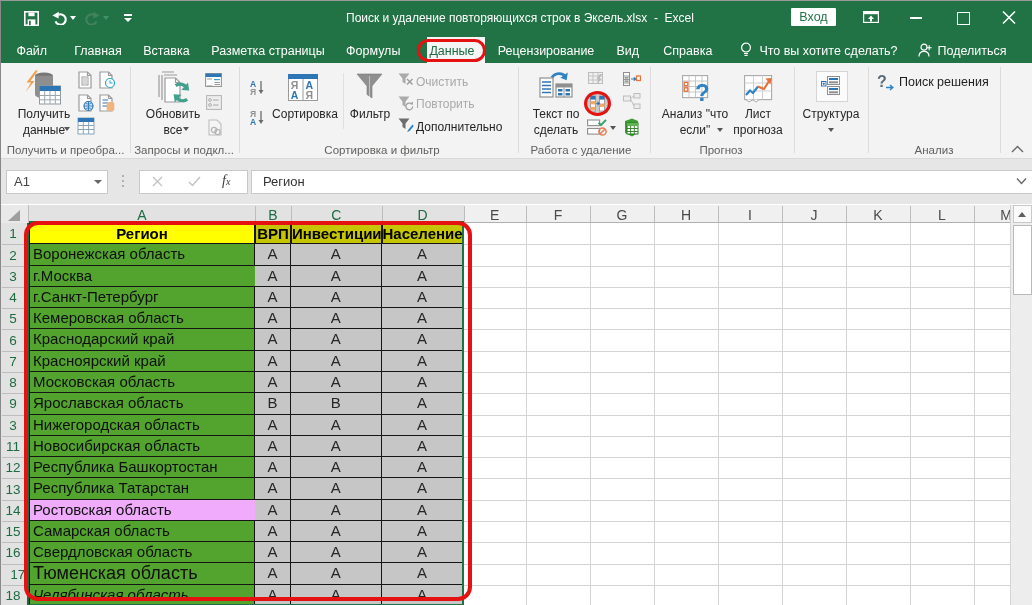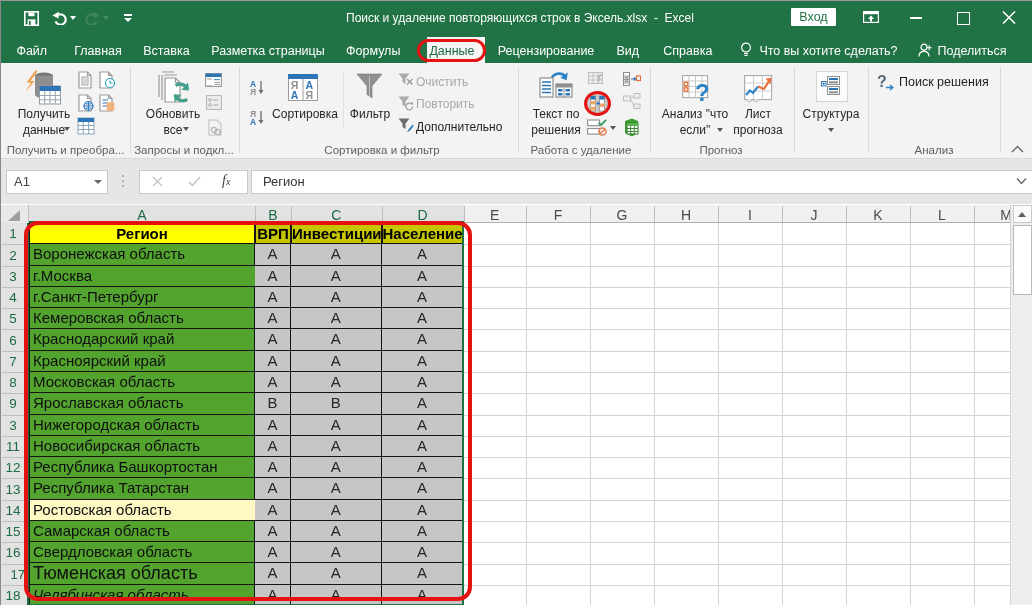--- a/index.html
+++ b/index.html
@@ -205,21 +205,21 @@
 <path d="M3 10 L12 10 M3 13.5 L12 13.5 M3 17 L12 17 M3 20.5 L12 20.5" stroke="#2e75b6" stroke-width="1.4"></path>
 <rect x="17" y="12" width="16" height="13" fill="#fff" stroke="#8f8f8f" stroke-width="1.2"></rect>
 <rect x="17" y="12" width="16" height="3.5" fill="#8f8f8f"></rect>
 <path d="M25 15.5 L25 25" stroke="#8f8f8f" stroke-width="1"></path>
 <rect x="19" y="17" width="4.5" height="2.5" fill="#2e75b6"></rect>
       <rect x="26.5" y="17" width="4.5" height="2.5" fill="#2e75b6"></rect>
 <rect x="19" y="21" width="4.5" height="2.5" fill="#2e75b6"></rect>
       <rect x="26.5" y="21" width="4.5" height="2.5" fill="#2e75b6"></rect>
 </svg>
 <div class="tt" style="left:495px;top:106px;width:120px;text-align:center;font-size:12px;color:#262626;">Текст по</div>
-    <div class="tt" style="left:495px;top:121.5px;width:120px;text-align:center;font-size:12px;color:#262626;">решения</div>
+    <div class="tt" style="left:495px;top:121.5px;width:120px;text-align:center;font-size:12px;color:#262626;">сделать</div>
 <svg class="abs" style="left:587px;top:71px;" width="17" height="13" viewBox="0 0 17 13">
 <rect x="0.5" y="0.5" width="14" height="11" fill="#f0f0f0" stroke="#bdbdbd" stroke-width="1"></rect>
 <path d="M0.5 4 L14.5 4 M0.5 8 L14.5 8 M5 0.5 L5 12 M10 0.5 L10 12" stroke="#bdbdbd" stroke-width="0.9"></path>
 <path d="M12 2 L8.5 7 L10.5 7 L9 12.5 L13.5 6.5 L11.5 6.5 L14 2 Z" fill="#b9b9b9"></path>
 </svg>
 <svg class="abs" style="left:586px;top:92px;" width="21" height="21" viewBox="0 0 21 21">
 <rect x="0.5" y="0.5" width="20" height="20" rx="3" fill="#c9c9c9" stroke="#b0b0b0" stroke-width="0.8"></rect>
 <rect x="3.5" y="3" width="5" height="15" fill="#fff" stroke="#8f8f8f" stroke-width="0.8"></rect>
 <rect x="3.5" y="3" width="5" height="3.6" fill="#2e75b6"></rect>
 <rect x="3.5" y="8" width="5" height="3.4" fill="#f0a868"></rect>
@@ -453,21 +453,21 @@
 <div class="abs" style="left:262px;top:212.80px;width:90.5px;height:21.28px;background:#c6c6c6;border:1px solid #151515;border-top:none;border-left:none;box-sizing:border-box;text-align:center;font-size:15px;color:#262626;line-height:20.3px;">А</div>
 <div class="abs" style="left:352.5px;top:212.80px;width:82.0px;height:21.28px;background:#c6c6c6;border:1px solid #151515;border-top:none;border-left:none;box-sizing:border-box;text-align:center;font-size:15px;color:#262626;line-height:20.3px;">А</div>
 <div class="abs" style="left:0;top:234.08px;width:226px;height:21.28px;background:#52a42e;border:1px solid #151515;border-top:none;box-sizing:border-box;font-size:15px;color:#0f0f0f;line-height:20.3px;padding-left:3px;white-space:nowrap;overflow:hidden;">Республика Башкортостан</div>
 <div class="abs" style="left:226px;top:234.08px;width:36px;height:21.28px;background:#c6c6c6;border:1px solid #151515;border-top:none;border-left:none;box-sizing:border-box;text-align:center;font-size:15px;color:#262626;line-height:20.3px;">А</div>
 <div class="abs" style="left:262px;top:234.08px;width:90.5px;height:21.28px;background:#c6c6c6;border:1px solid #151515;border-top:none;border-left:none;box-sizing:border-box;text-align:center;font-size:15px;color:#262626;line-height:20.3px;">А</div>
 <div class="abs" style="left:352.5px;top:234.08px;width:82.0px;height:21.28px;background:#c6c6c6;border:1px solid #151515;border-top:none;border-left:none;box-sizing:border-box;text-align:center;font-size:15px;color:#262626;line-height:20.3px;">А</div>
 <div class="abs" style="left:0;top:255.36px;width:226px;height:21.28px;background:#52a42e;border:1px solid #151515;border-top:none;box-sizing:border-box;font-size:15px;color:#0f0f0f;line-height:20.3px;padding-left:3px;white-space:nowrap;overflow:hidden;">Республика Татарстан</div>
 <div class="abs" style="left:226px;top:255.36px;width:36px;height:21.28px;background:#c6c6c6;border:1px solid #151515;border-top:none;border-left:none;box-sizing:border-box;text-align:center;font-size:15px;color:#262626;line-height:20.3px;">А</div>
 <div class="abs" style="left:262px;top:255.36px;width:90.5px;height:21.28px;background:#c6c6c6;border:1px solid #151515;border-top:none;border-left:none;box-sizing:border-box;text-align:center;font-size:15px;color:#262626;line-height:20.3px;">А</div>
 <div class="abs" style="left:352.5px;top:255.36px;width:82.0px;height:21.28px;background:#c6c6c6;border:1px solid #151515;border-top:none;border-left:none;box-sizing:border-box;text-align:center;font-size:15px;color:#262626;line-height:20.3px;">А</div>
-<div class="abs" style="left:0;top:276.64px;width:252px;height:21.28px;background:#fef9c3;border:1px solid #151515;border-top:none;box-sizing:border-box;font-size:15px;color:#0f0f0f;line-height:20.3px;padding-left:3px;white-space:nowrap;overflow:hidden;">Ростовская область</div>
+<div class="abs" style="left:0;top:276.64px;width:252px;height:21.28px;background:#f0abfc;border:1px solid #151515;border-top:none;box-sizing:border-box;font-size:15px;color:#0f0f0f;line-height:20.3px;padding-left:3px;white-space:nowrap;overflow:hidden;">Ростовская область</div>
 <div class="abs" style="left:226px;top:276.64px;width:36px;height:21.28px;background:#c6c6c6;border:1px solid #151515;border-top:none;border-left:none;box-sizing:border-box;text-align:center;font-size:15px;color:#262626;line-height:20.3px;">А</div>
 <div class="abs" style="left:262px;top:276.64px;width:90.5px;height:21.28px;background:#c6c6c6;border:1px solid #151515;border-top:none;border-left:none;box-sizing:border-box;text-align:center;font-size:15px;color:#262626;line-height:20.3px;">А</div>
 <div class="abs" style="left:352.5px;top:276.64px;width:82.0px;height:21.28px;background:#c6c6c6;border:1px solid #151515;border-top:none;border-left:none;box-sizing:border-box;text-align:center;font-size:15px;color:#262626;line-height:20.3px;">А</div>
 <div class="abs" style="left:0;top:297.92px;width:226px;height:21.28px;background:#52a42e;border:1px solid #151515;border-top:none;box-sizing:border-box;font-size:15px;color:#0f0f0f;line-height:20.3px;padding-left:3px;white-space:nowrap;overflow:hidden;">Самарская область</div>
 <div class="abs" style="left:226px;top:297.92px;width:36px;height:21.28px;background:#c6c6c6;border:1px solid #151515;border-top:none;border-left:none;box-sizing:border-box;text-align:center;font-size:15px;color:#262626;line-height:20.3px;">А</div>
 <div class="abs" style="left:262px;top:297.92px;width:90.5px;height:21.28px;background:#c6c6c6;border:1px solid #151515;border-top:none;border-left:none;box-sizing:border-box;text-align:center;font-size:15px;color:#262626;line-height:20.3px;">А</div>
 <div class="abs" style="left:352.5px;top:297.92px;width:82.0px;height:21.28px;background:#c6c6c6;border:1px solid #151515;border-top:none;border-left:none;box-sizing:border-box;text-align:center;font-size:15px;color:#262626;line-height:20.3px;">А</div>
 <div class="abs" style="left:0;top:319.20px;width:226px;height:21.28px;background:#52a42e;border:1px solid #151515;border-top:none;box-sizing:border-box;font-size:15px;color:#0f0f0f;line-height:20.3px;padding-left:3px;white-space:nowrap;overflow:hidden;">Свердловская область</div>
 <div class="abs" style="left:226px;top:319.20px;width:36px;height:21.28px;background:#c6c6c6;border:1px solid #151515;border-top:none;border-left:none;box-sizing:border-box;text-align:center;font-size:15px;color:#262626;line-height:20.3px;">А</div>
 <div class="abs" style="left:262px;top:319.20px;width:90.5px;height:21.28px;background:#c6c6c6;border:1px solid #151515;border-top:none;border-left:none;box-sizing:border-box;text-align:center;font-size:15px;color:#262626;line-height:20.3px;">А</div>

